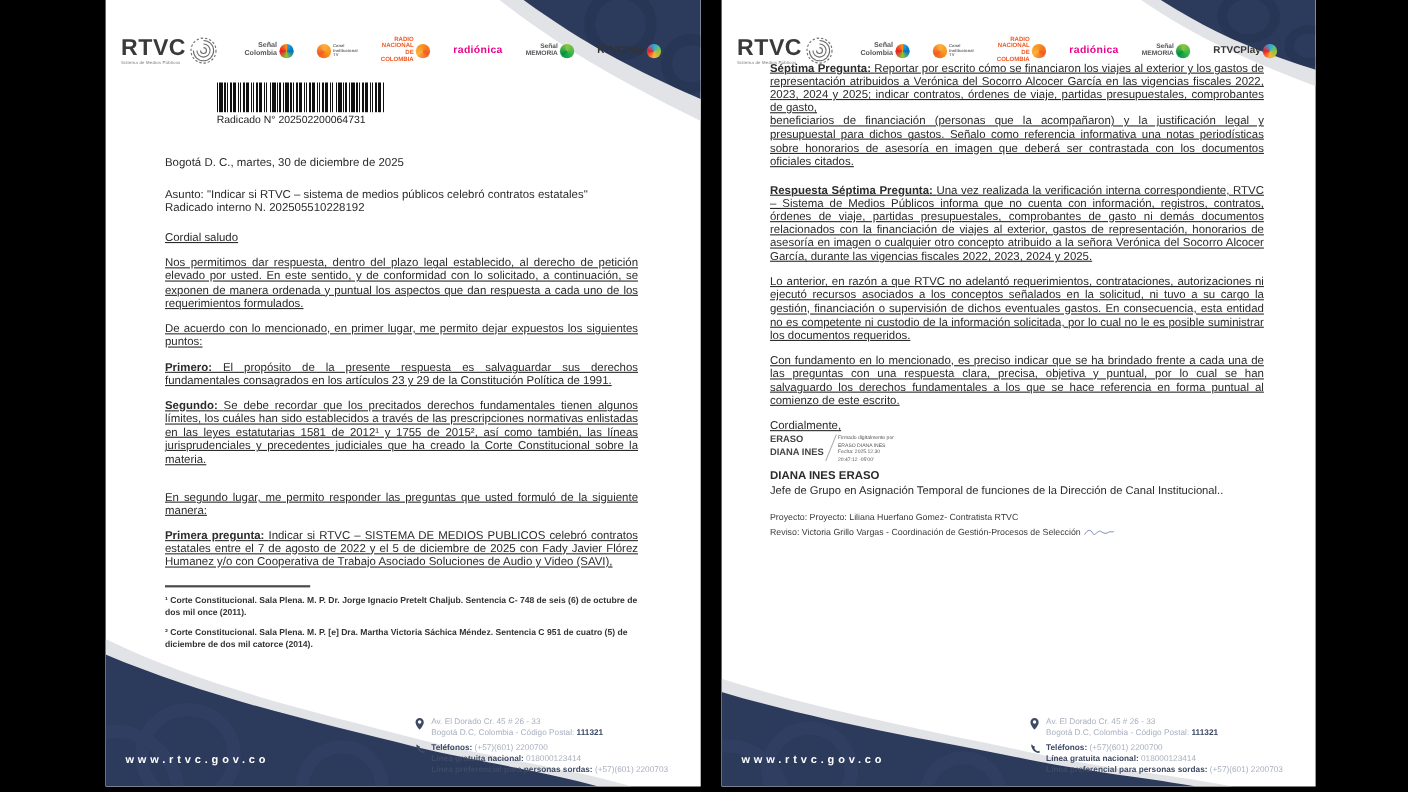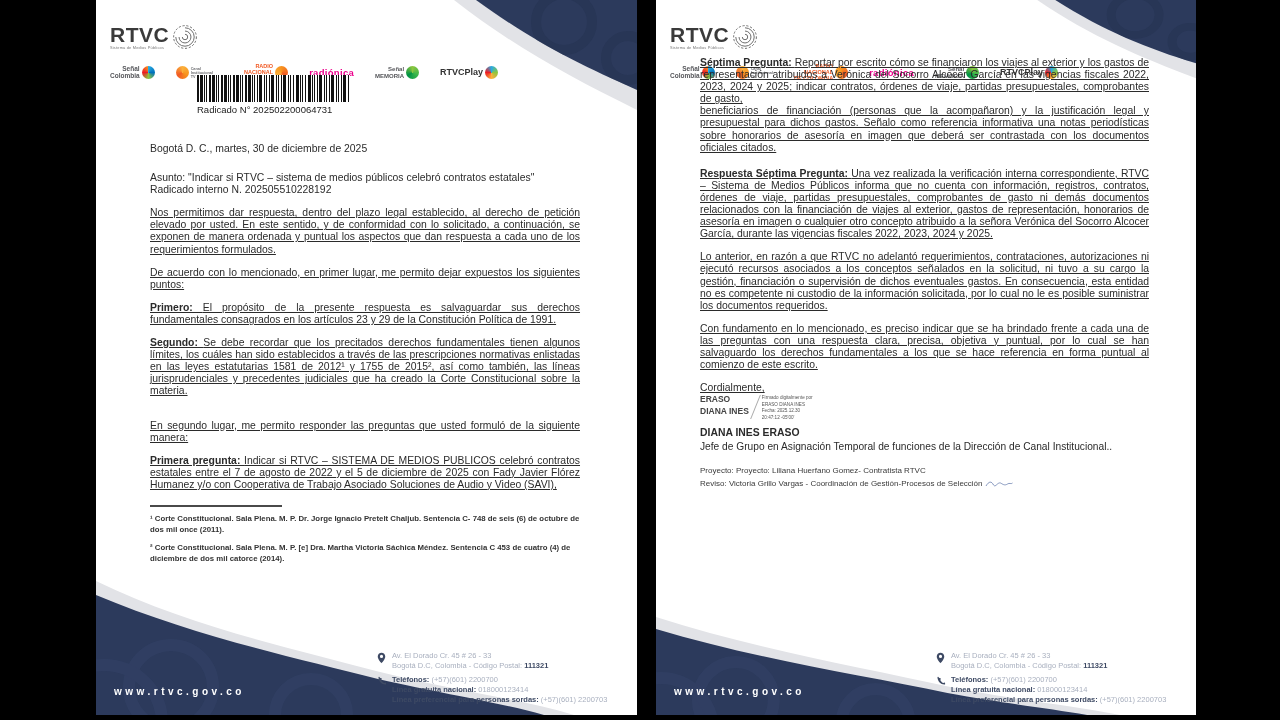--- a/index.html
+++ b/index.html
@@ -14,21 +14,21 @@
 
   
   .deco{position:absolute;display:block;z-index:1;}
   .deco-tr{top:0;right:0;width:541px;height:120px;}
   .page-right .deco-tr{width:540px;height:100px;}
   .deco-bl{bottom:0;left:0;width:541px;height:140px;}
   .page-right .deco-bl{width:540px;}
 
   
   .slot-header{position:absolute;top:24px;left:14px;right:86px;z-index:2;}
-  .page-header{display:flex;align-items:flex-start;gap:7px;height:44px;flex-direction:column;}
+  .page-header{display:flex;align-items:center;gap:7px;height:44px;}
   .rtvc-logo{display:flex;align-items:center;gap:3px;}
   .rtvc-wordmark{display:flex;flex-direction:column;line-height:1;}
   .rtvc-name{font-size:21px;font-weight:bold;color:#3a3a3a;letter-spacing:.5px;}
   .rtvc-tagline{font-size:3.9px;color:#777;margin-top:1px;letter-spacing:.2px;}
   .header-divider{width:1px;height:30px;background:#c2c2c2;margin:0 5px;}
   .brands{flex:1;display:flex;align-items:center;justify-content:space-between;gap:21px;}
   .brand{display:inline-flex;align-items:center;gap:2px;}
   .brand-text{display:inline-flex;flex-direction:column;line-height:1.05;text-align:right;}
   .swirl{width:13px;height:13px;border-radius:50%;display:inline-block;flex:0 0 auto;}
   .brand-canal-institucional .brand-text{text-align:left;}
@@ -184,32 +184,33 @@
   </div>
 
   <div class="content">
     <div class="date-line">Bogotá D. C., martes, 30 de diciembre de 2025</div>
 
 
     <div class="asunto">Asunto: "Indicar si RTVC – sistema de medios públicos celebró contratos estatales"
 Radicado interno N. 202505510228192</div>
 
     <div>
+        <p class="para" style="margin-top: 15px;">Cordial saludo</p>
         <p class="para">Nos permitimos dar respuesta, dentro del plazo legal establecido, al derecho de petición elevado por usted. En este sentido, y de conformidad con lo solicitado, a continuación, se exponen de manera ordenada y puntual los aspectos que dan respuesta a cada uno de los requerimientos formulados.</p>
         <p class="para">De acuerdo con lo mencionado, en primer lugar, me permito dejar expuestos los siguientes puntos:</p>
         <p class="para"><b>Primero: </b>El propósito de la presente respuesta es salvaguardar sus derechos fundamentales consagrados en los artículos 23 y 29 de la Constitución Política de 1991.</p>
         <p class="para"><b>Segundo: </b>Se debe recordar que los precitados derechos fundamentales tienen algunos límites, los cuáles han sido establecidos a través de las prescripciones normativas enlistadas en las leyes estatutarias 1581 de 2012¹ y 1755 de 2015², así como también, las líneas jurisprudenciales y precedentes judiciales que ha creado la Corte Constitucional sobre la materia.</p>
         <p class="para" style="margin-top: 22px;">En segundo lugar, me permito responder las preguntas que usted formuló de la siguiente manera:</p>
         <p class="para"><b>Primera pregunta: </b>Indicar si RTVC – SISTEMA DE MEDIOS PUBLICOS celebró contratos estatales entre el 7 de agosto de 2022 y el 5 de diciembre de 2025 con Fady Javier Flórez Humanez y/o con Cooperativa de Trabajo Asociado Soluciones de Audio y Video (SAVI),</p>
       </div>
 
     <hr class="fn-divider">
     <div>
         <div class="footnote">¹ Corte Constitucional. Sala Plena. M. P. Dr. Jorge Ignacio Pretelt Chaljub. Sentencia C- 748 de seis (6) de octubre de dos mil once (2011).</div>
-        <div class="footnote">² Corte Constitucional. Sala Plena. M. P. [e] Dra. Martha Victoria Sáchica Méndez. Sentencia C 453 de cuatro (4) de diciembre de dos mil catorce (2014).</div>
+        <div class="footnote">² Corte Constitucional. Sala Plena. M. P. [e] Dra. Martha Victoria Sáchica Méndez. Sentencia C 951 de cuatro (5) de diciembre de dos mil catorce (2014).</div>
       </div>
   </div>
 
   <div class="slot-footer">
   <div class="website">www.rtvc.gov.co</div>
   <div class="contact">
     <div class="c-row">
       <span class="c-icon">
         <svg width="9" height="12" viewBox="0 0 24 30">
           <path d="M12 1 C6.5 1 2 5.5 2 11 c0 8 10 18 10 18 s10 -10 10 -18 C22 5.5 17.5 1 12 1 Z M12 15 a4.2 4.2 0 1 1 0 -8.4 a4.2 4.2 0 0 1 0 8.4 Z" fill="#3e4a64"></path>

